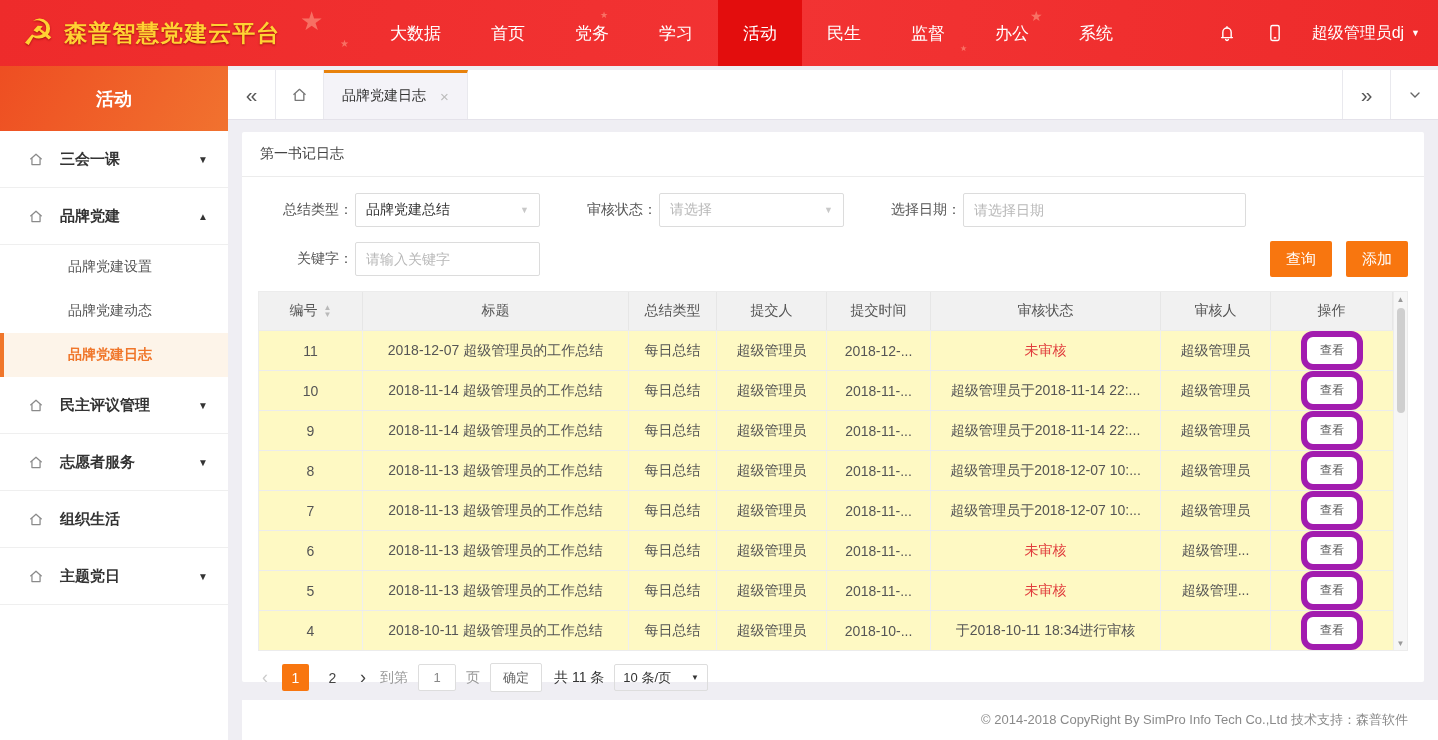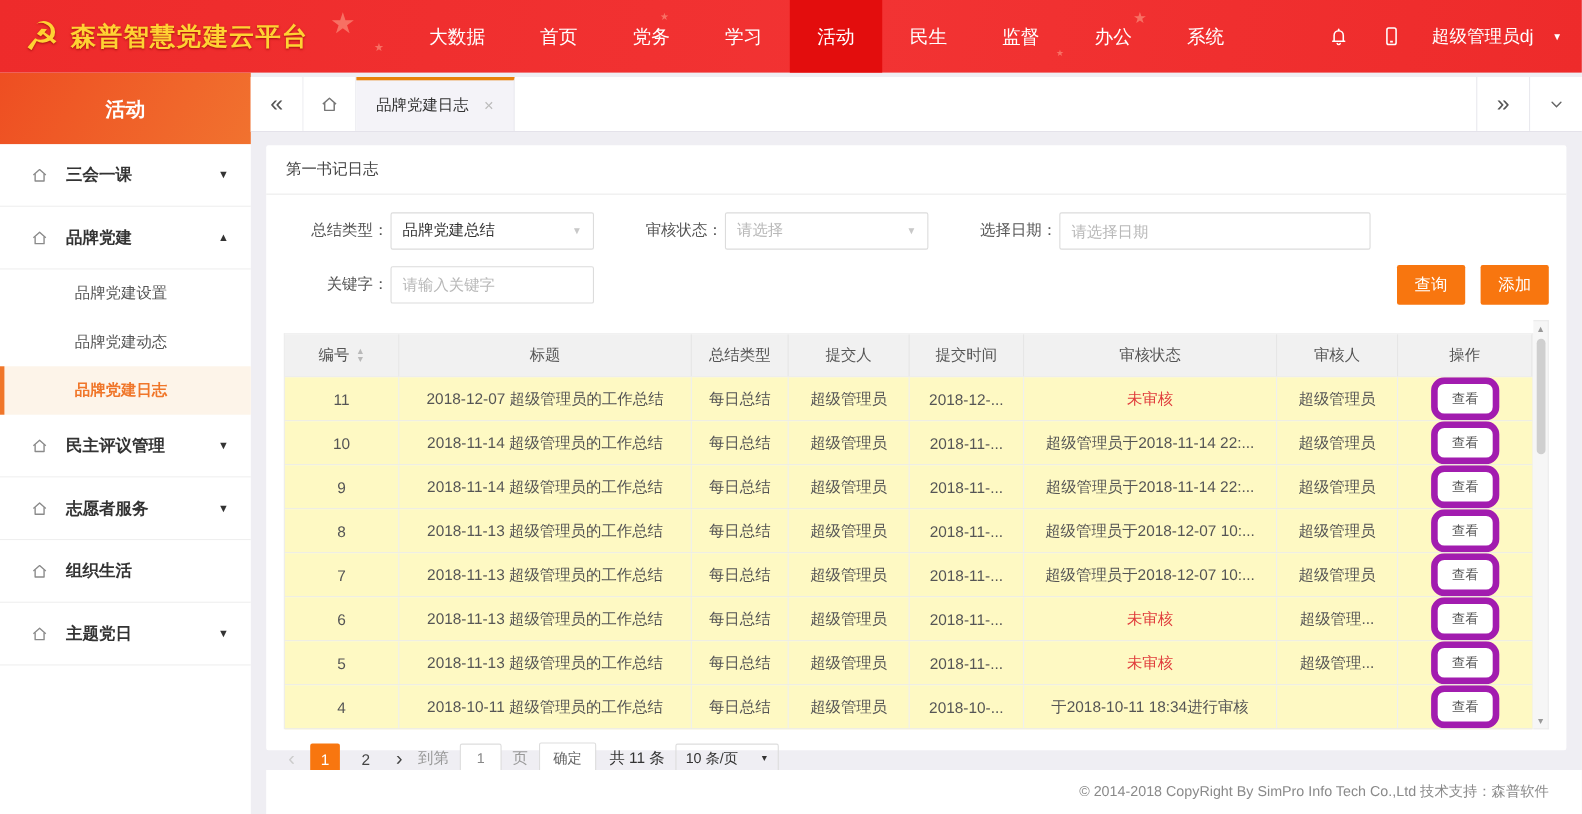--- a/index.html
+++ b/index.html
@@ -16,21 +16,21 @@
   .decor{position:absolute;inset:0;overflow:hidden;pointer-events:none;}
   .decor span{position:absolute;color:#ffb199;opacity:.5;}
   .logo{display:flex;align-items:center;gap:10px;padding-left:22px;width:365px;flex:0 0 auto;}
   .emblem{font-size:36px;color:var(--logo-yellow,#ffd233);line-height:1;text-shadow:0 1px 2px #a30f0f;}
   .logo-text{font-size:23px;font-weight:bold;color:var(--logo-yellow,#ffd233);letter-spacing:1px;text-shadow:0 1px 2px #a30f0f;}
   .nav{display:flex;height:66px;flex:0 0 auto;}
   .nav-item{height:66px;display:flex;align-items:center;padding:0 25px;font-size:17px;cursor:pointer;}
   .nav-item.active{background:var(--nav-active,#e30d0d);}
   .header-right{display:flex;align-items:center;margin-left:auto;padding-right:18px;gap:26px;}
   .hicon{width:22px;height:22px;display:flex;align-items:center;justify-content:center;cursor:pointer;}
-  .user{display:flex;align-items:center;gap:17px;font-size:16px;cursor:pointer;white-space:nowrap;}
+  .user{display:flex;align-items:center;gap:7px;font-size:16px;cursor:pointer;white-space:nowrap;}
   .caret{font-size:9px;line-height:1;}
   
   .sidebar{position:absolute;left:0;top:66px;width:228px;height:674px;background:#fff;}
   .sidebar-title{height:65px;display:flex;align-items:center;justify-content:center;color:#fff;font-size:18px;font-weight:bold;
     background:linear-gradient(120deg,var(--sb-from,#ee4e22),var(--sb-to,#f1722f));}
   .menu-item{height:57px;display:flex;align-items:center;padding:0 20px 0 28px;border-bottom:1px solid #efefef;cursor:pointer;}
   .menu-item .house{display:flex;margin-right:16px;}
   .menu-label{font-size:15px;color:#333;font-weight:bold;}
   .menu-arrow{margin-left:auto;font-size:10px;color:#333;}
   .submenu-item{height:44px;display:flex;align-items:center;padding-left:64px;font-size:14px;color:#555;cursor:pointer;border-left:4px solid transparent;}
@@ -54,21 +54,21 @@
   .select .val{font-size:14px;color:#333;}
   .select .ph{color:#b8b8b8;}
   .select .sarrow{margin-left:auto;font-size:9px;color:#c8c8c8;}
   .tinput{height:34px;border:1px solid #dcdcdc;border-radius:2px;font-size:14px;color:#333;padding:0 10px;margin-left:2px;outline:none;}
   .tinput::placeholder{color:#b8b8b8;}
   .gap20{margin-left:22px;}
   .btns{margin-left:auto;display:flex;gap:14px;}
   .obtn{min-width:62px;height:36px;background:var(--accent,#f8760f);color:#fff;border:none;border-radius:2px;font-size:15px;cursor:pointer;padding:0 14px;}
   
   .table-wrap{display:flex;margin:2px 16px 0;}
-  .table{flex:1;border:1px solid #ececec;border-bottom:none;margin-top:12px;}
+  .table{flex:1;border:1px solid #ececec;border-bottom:none;}
   .trow{display:flex;align-items:stretch;border-bottom:1px solid #ececec;background:#fef9c3;}
   .trow.head{background:#f1f1f1;}
   .tcell{display:flex;align-items:center;justify-content:center;font-size:14px;color:#555;padding:0 6px;border-right:1px solid #efefef;min-height:39px;text-align:center;white-space:nowrap;overflow:hidden;}
   .trow.head .tcell{color:#555;border-right:1px solid #e6e6e6;min-height:38px;}
   .tcell:last-child{border-right:none;}
   .c0{width:104px;flex:0 0 auto}.c1{flex:1}.c2{width:88px;flex:0 0 auto}.c3{width:110px;flex:0 0 auto}
   .c4{width:104px;flex:0 0 auto}.c5{width:230px;flex:0 0 auto}.c6{width:110px;flex:0 0 auto}.c7{width:122px;flex:0 0 auto}
   .status-red{color:var(--status-red,#e03c3c);}
   .view-btn{border:6px solid #a21caf;background:#fff;border-radius:12px;font-size:12px;color:#555;padding:5px 13px;cursor:pointer;}
   .sort{display:inline-flex;flex-direction:column;margin-left:6px;color:#b9b9b9;font-size:8px;line-height:7px;cursor:pointer;}

